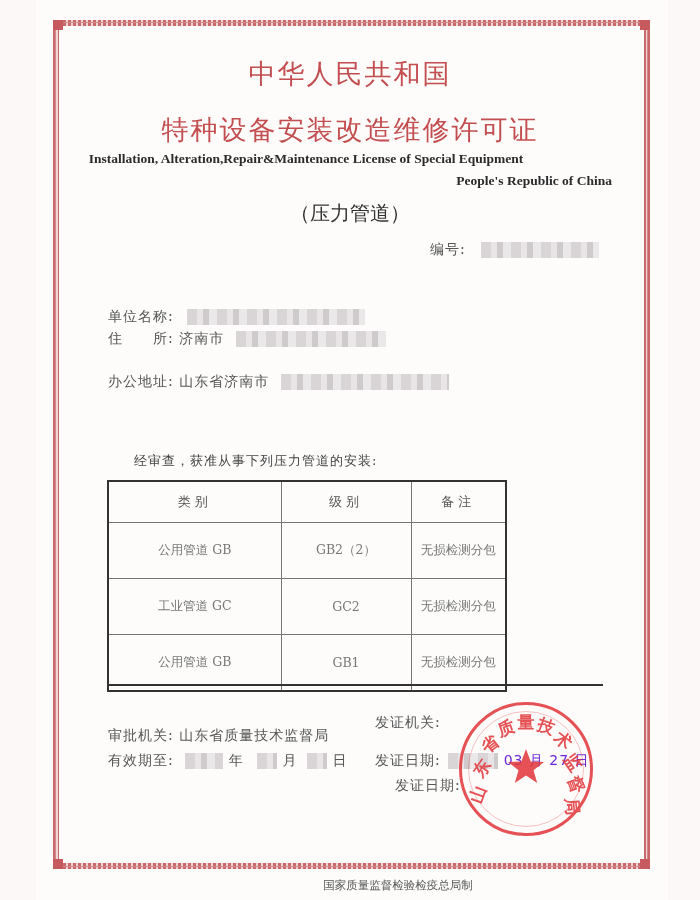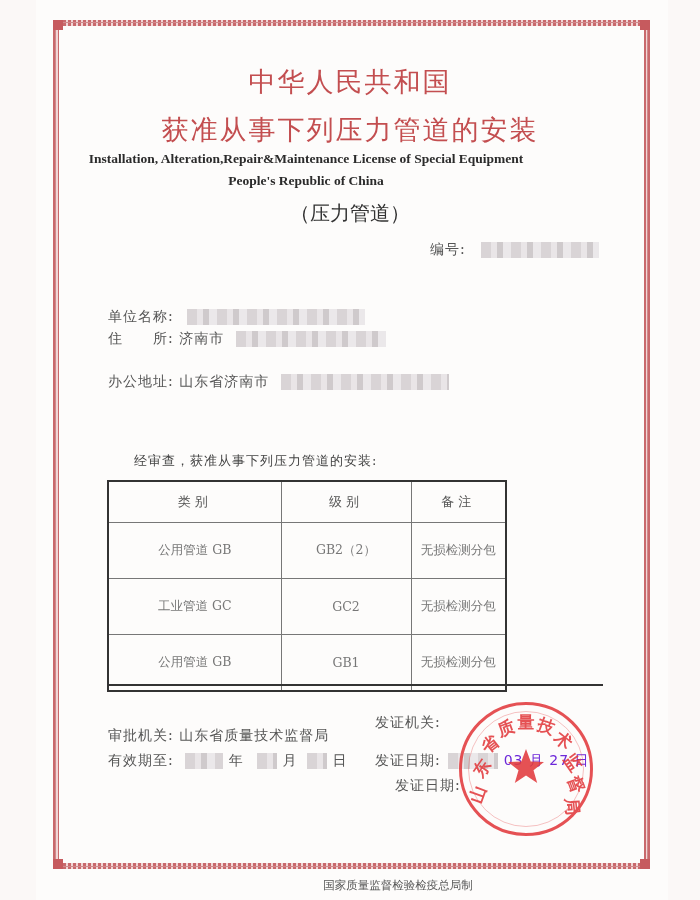--- a/index.html
+++ b/index.html
@@ -22,28 +22,28 @@
   .frame-inner {
     position: absolute; left: 55px; top: 22px; width: 593px; height: 845px;
     box-sizing: border-box; border: 1px solid #d08a8c;
   }
   .corner { position: absolute; width: 10px; height: 10px; background: #c65a5e; }
   .abs { position: absolute; }
   .title-cn {
     left: 0; width: 700px; text-align: center; color: #c34e50;
     font-family: "DejaVu Sans", sans-serif; letter-spacing: 2px;
   }
-  .t1 { top: 64px; font-size: 27px; }
+  .t1 { top: 56px; font-size: 27px; }
   .t2 { top: 112px; font-size: 27px; }
   .en {
     left: 0; width: 612px; text-align: center; color: #2b2b2b;
     font-family: "Liberation Serif", serif; font-weight: bold; font-size: 13.5px;
   }
   .en1 { top: 151px; }
-  .en2 { top: 173px; }
+  .en2 { top: 173px; text-align: right; }
   .sub { top: 200px; left: 0; width: 700px; text-align: center; font-size: 20px; color: #333; font-family: "DejaVu Sans", sans-serif; }
   .label { font-size: 14px; color: #555; letter-spacing: 1px; }
   .blur {
     display: inline-block; height: 16px; vertical-align: middle;
     background: repeating-linear-gradient(90deg, #d9d4d6 0 10px, #e9e5e7 10px 16px, #cfcacc 16px 22px, #ebe8ea 22px 30px);
     filter: blur(0.6px);
   }
   table.lic {
     position: absolute; left: 107px; top: 480px; width: 400px;
     border-collapse: collapse; border: 2px solid #333;
@@ -76,21 +76,21 @@
 
 <div class="paper"></div>
 <div class="frame"></div>
 <div class="frame-inner"></div>
 <div class="corner" style="left:53px;top:20px;"></div>
 <div class="corner" style="left:640px;top:20px;"></div>
 <div class="corner" style="left:53px;top:859px;"></div>
 <div class="corner" style="left:640px;top:859px;"></div>
 
 <div class="abs title-cn t1">中华人民共和国</div>
-<div class="abs title-cn t2">获准从事下列压力管道的安装</div>
+<div class="abs title-cn t2">特种设备安装改造维修许可证</div>
 <div class="abs en en1">Installation, Alteration,Repair&amp;Maintenance License of Special Equipment</div>
 <div class="abs en en2">People's Republic of China</div>
 <div class="abs sub">（压力管道）</div>
 
 <div class="abs label" style="left:430px;top:241px;">
   <span>编号:</span>
   <span class="blur" style="width:118px;margin-left:10px;"></span>
 </div>
 
 <div class="abs label" style="left:108px;top:308px;">

